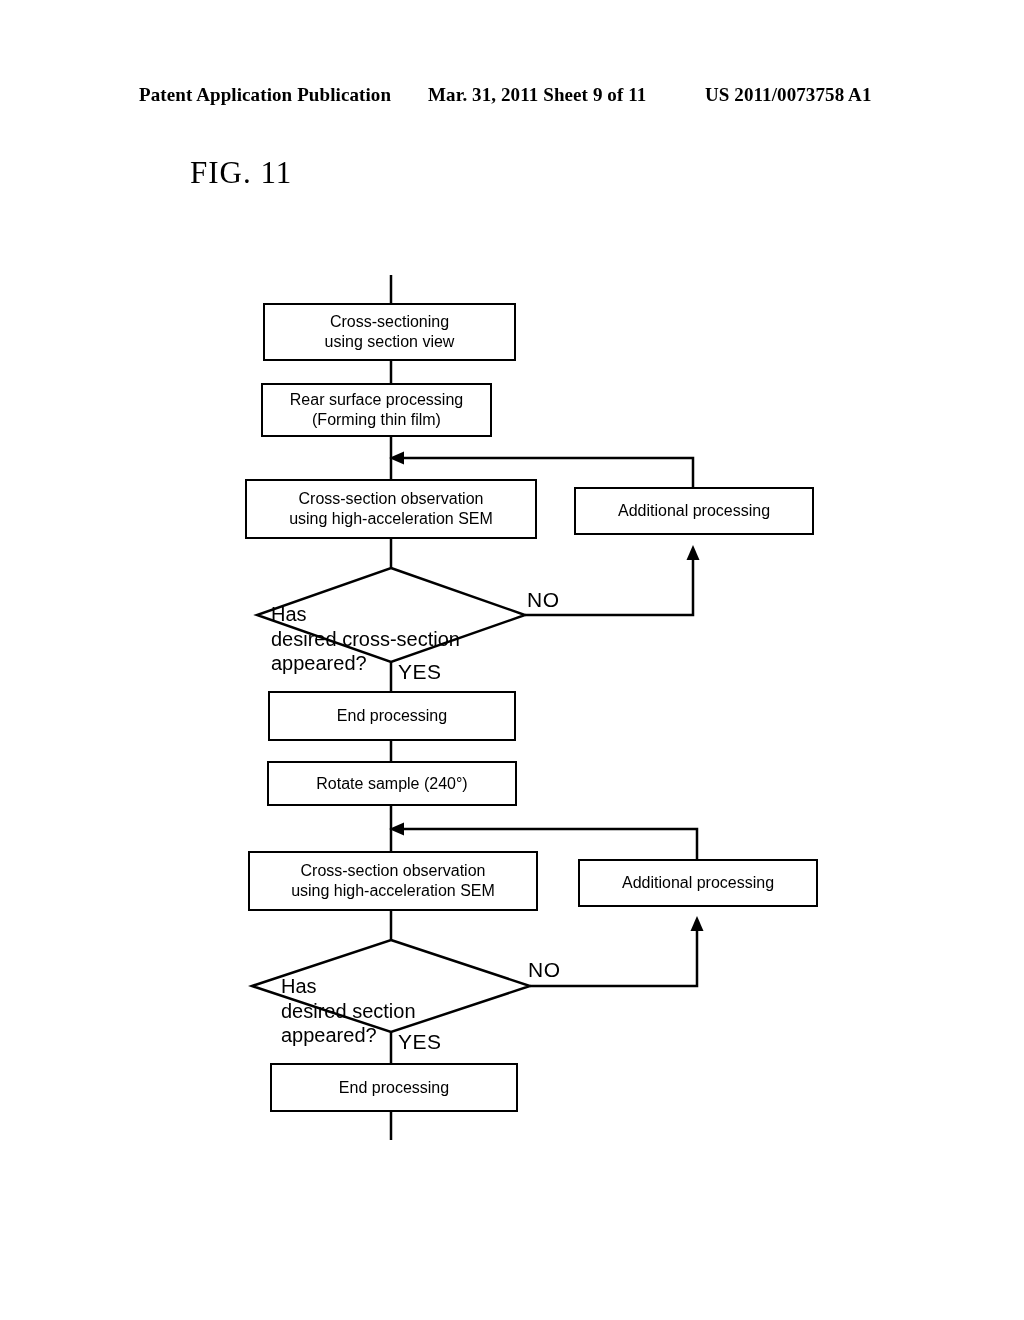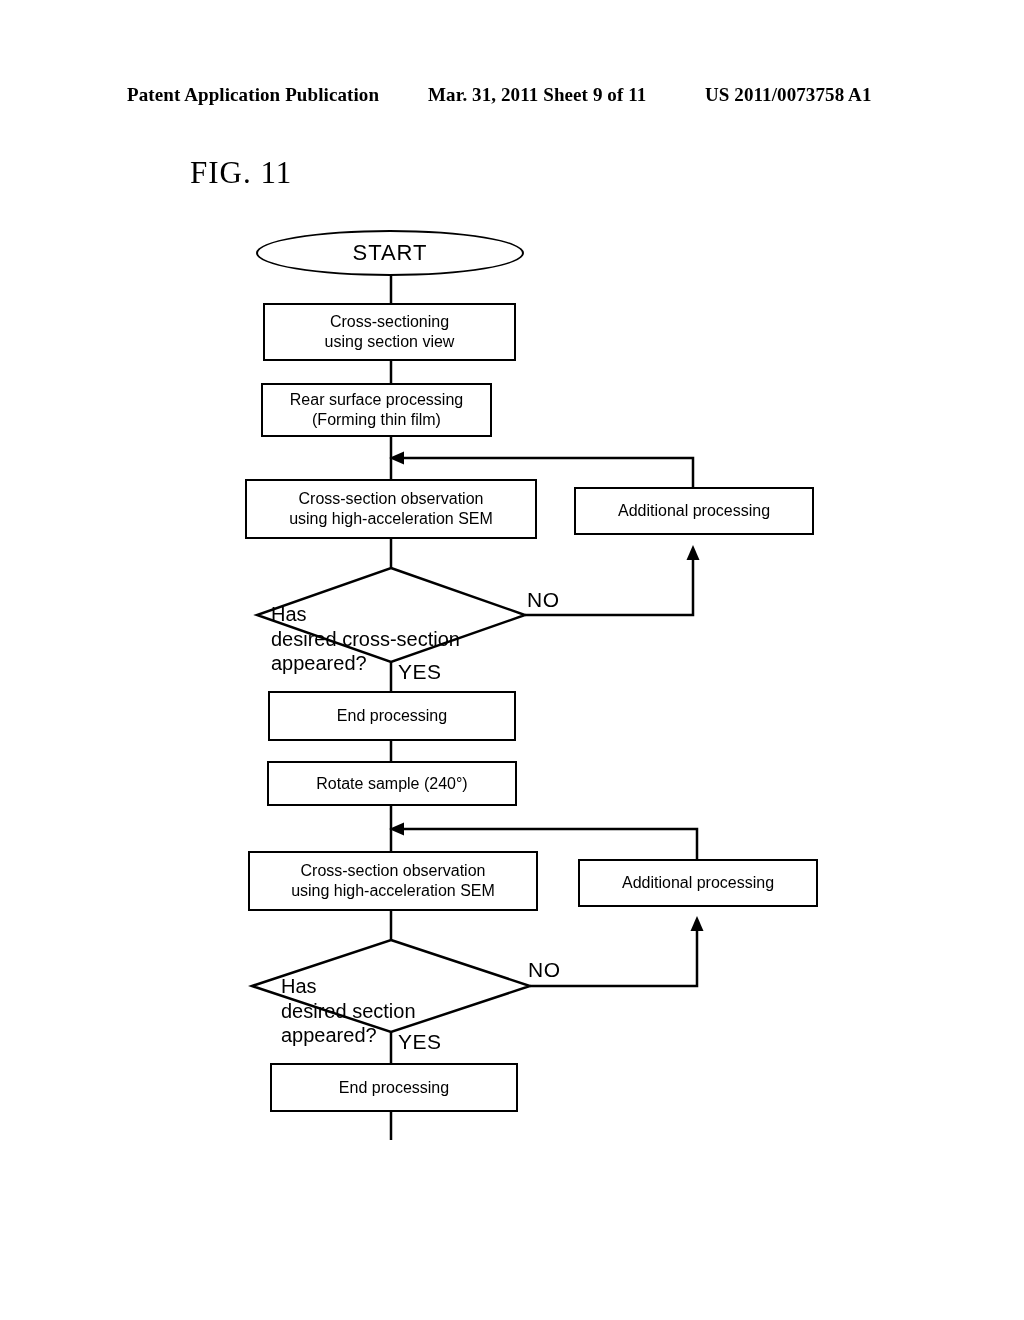--- a/index.html
+++ b/index.html
@@ -25,21 +25,21 @@
     width: 1024px;
     height: 28px;
     font-family: "Liberation Serif", serif;
     font-weight: bold;
     font-size: 19px;
     letter-spacing: 0.1px;
     white-space: nowrap;
   }
   #page-header .hdr-left {
     position: absolute;
-    left: 127px;
+    left: 139px;
     top: 0;
   }
   #page-header .hdr-mid {
     position: absolute;
     left: 428px;
     top: 0;
   }
   #page-header .hdr-right {
     position: absolute;
     left: 705px;
@@ -175,23 +175,20 @@
 
     <polyline points="530,986 697,986 697,927" stroke-width="2.5"></polyline>
     <polygon class="arrowhead" points="697,916 690.5,931 703.5,931"></polygon>
 
     <line x1="391" y1="1032" x2="391" y2="1063" stroke-width="2.5"></line>
 
     <line x1="391" y1="1112" x2="391" y2="1140" stroke-width="2.5"></line>
 
   </svg>
 
-  <div class="node terminator" style="left:256px; top:230px; width:268px; height:46px;">
-    <span class="node-text">START</span>
-  </div>
 
   <div class="node" style="left:263px; top:303px; width:253px; height:58px;">
     <span class="node-text">Cross-sectioning
 using section view</span>
   </div>
 
   <div class="node" style="left:261px; top:383px; width:231px; height:54px;">
     <span class="node-text">Rear surface processing
 (Forming thin film)</span>
   </div>

